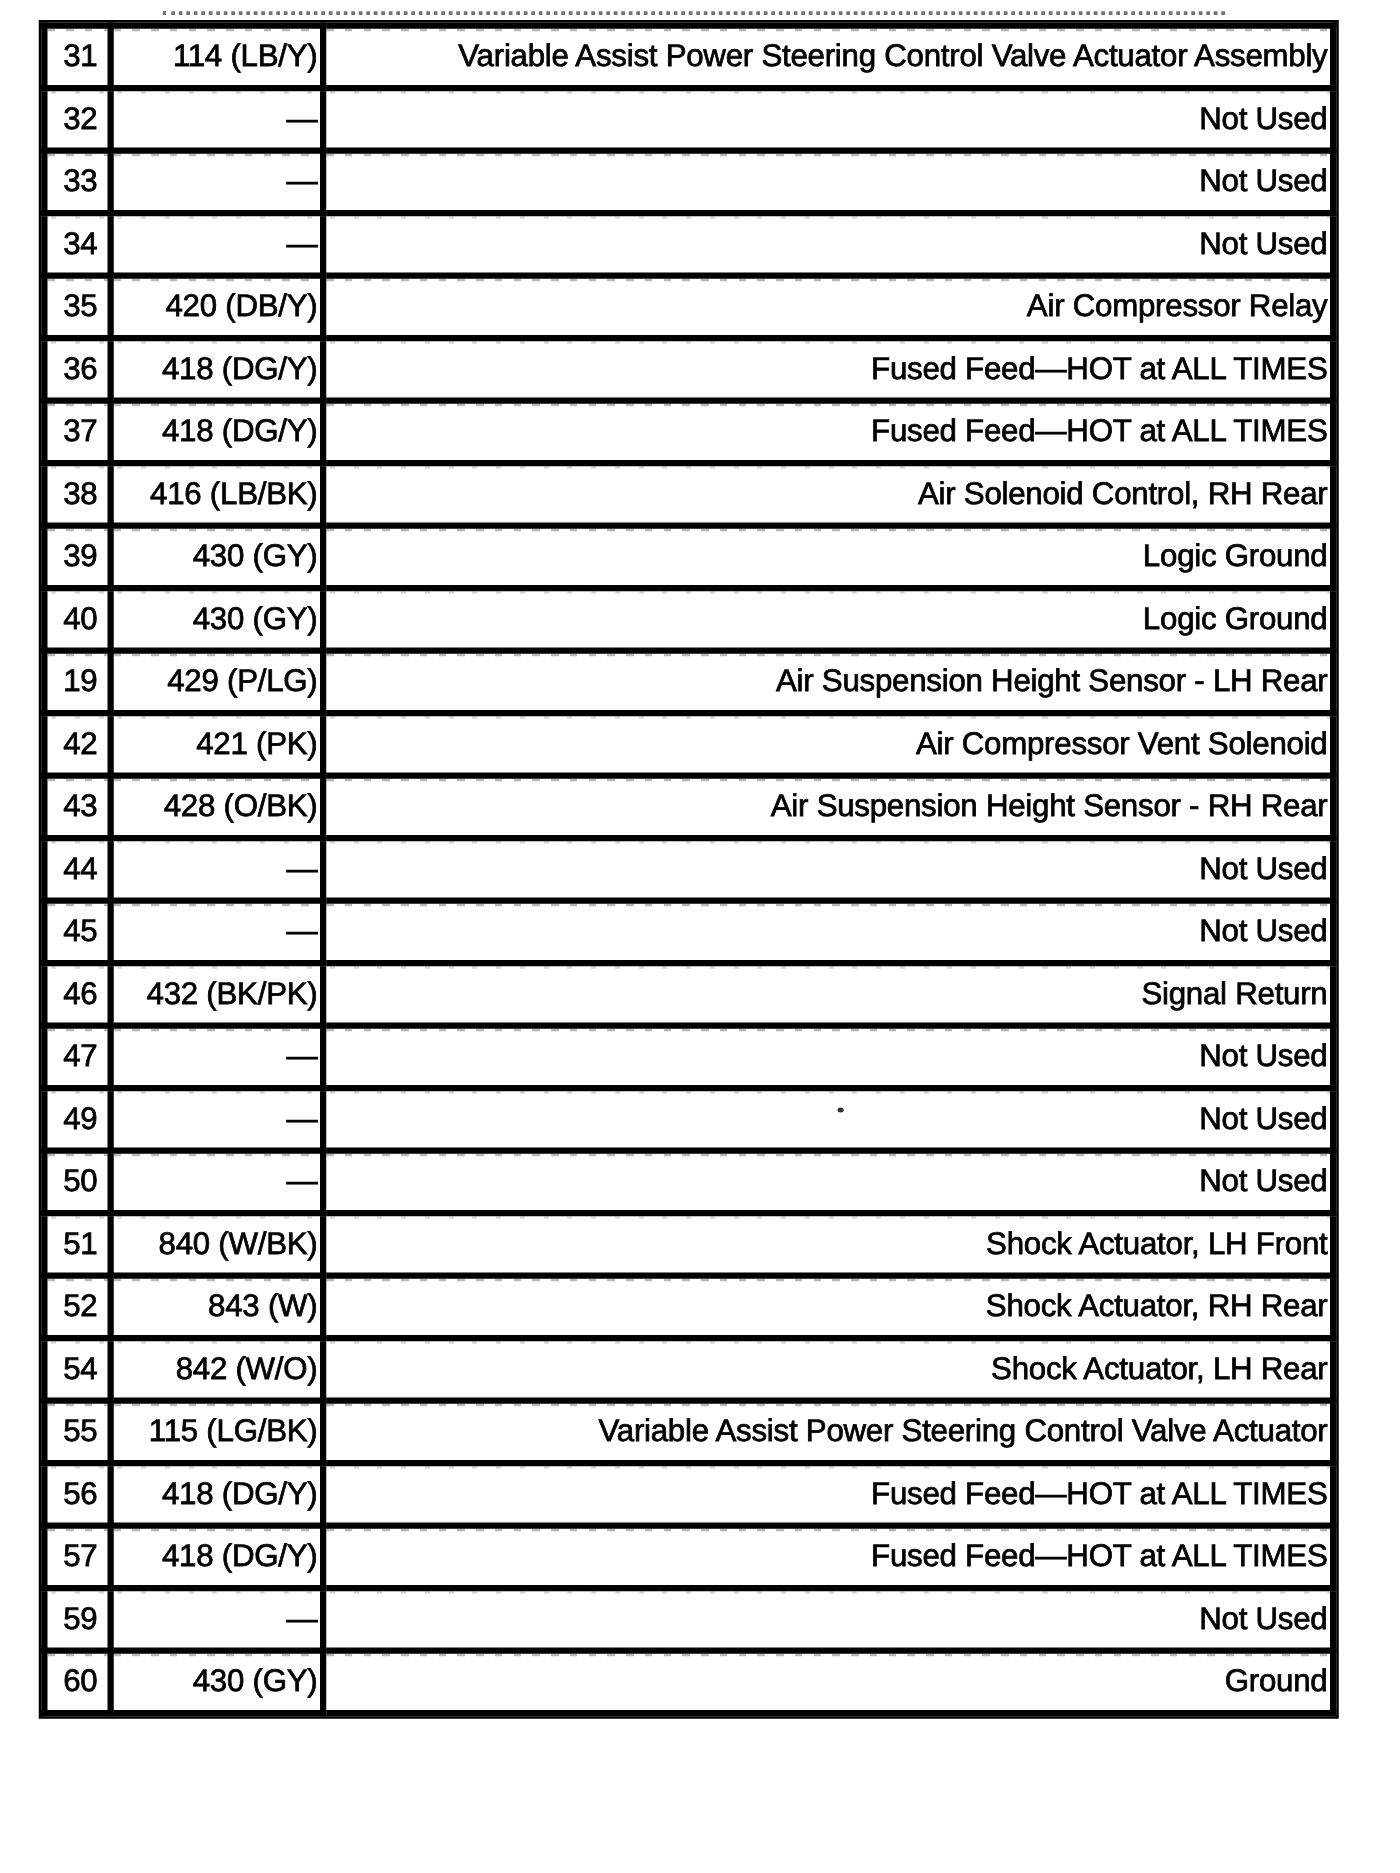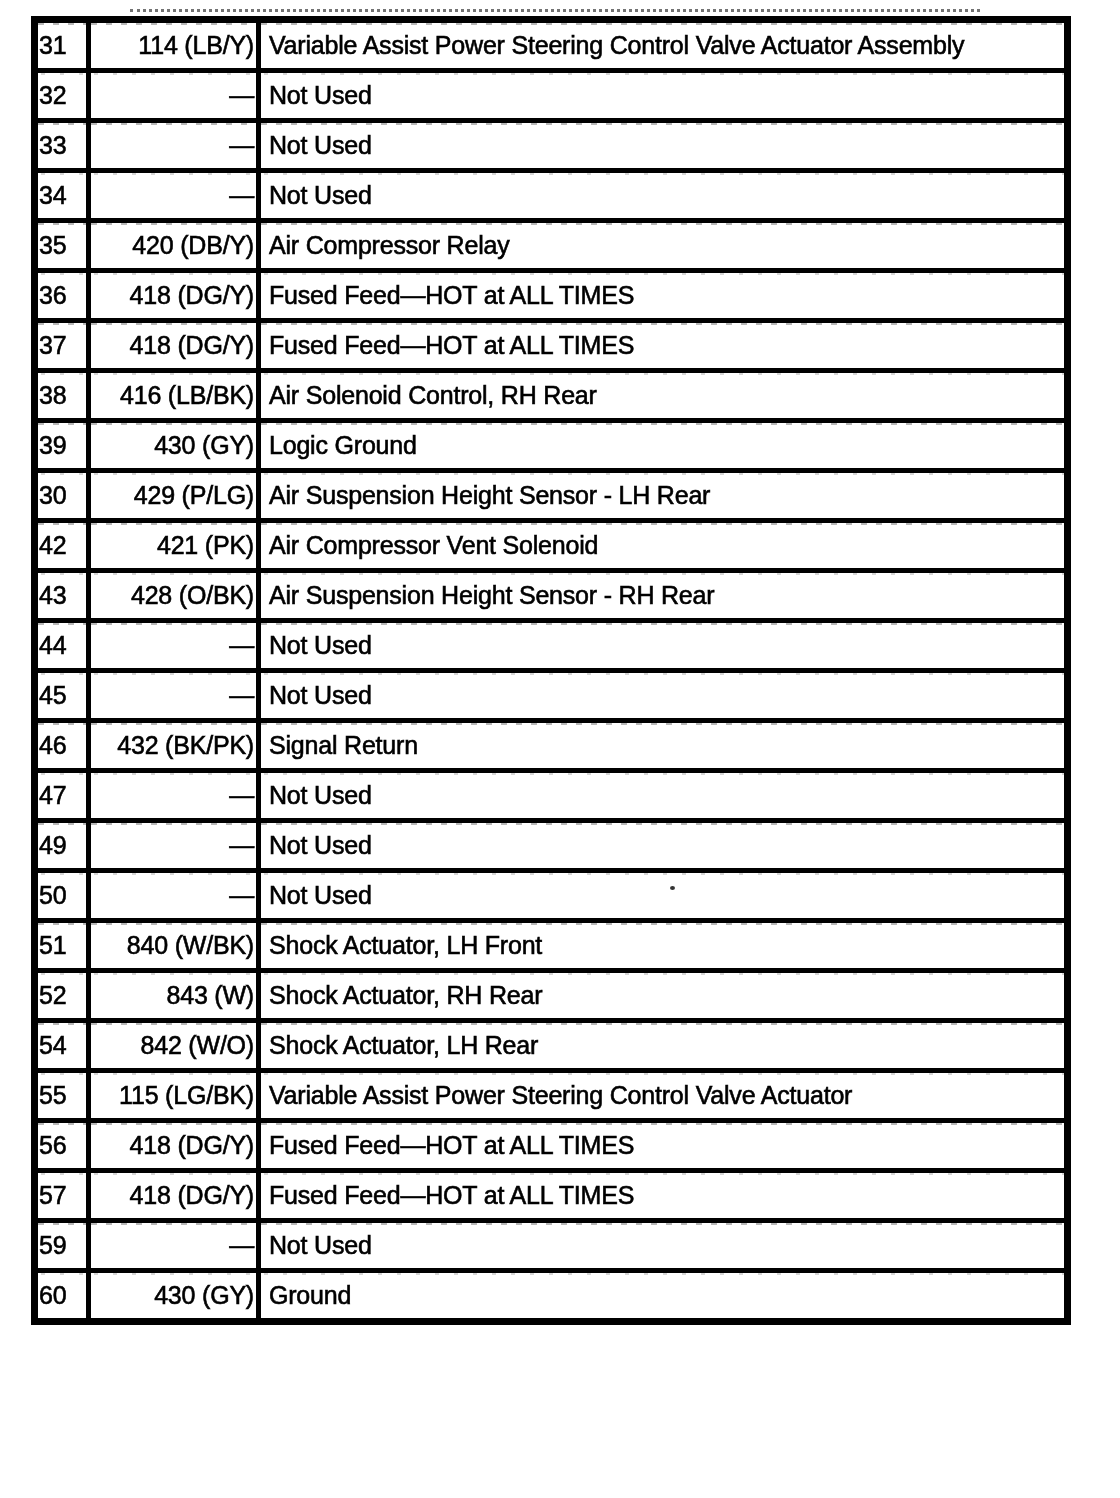--- a/index.html
+++ b/index.html
@@ -63,29 +63,29 @@
     background-image: repeating-linear-gradient(90deg, rgba(0,0,0,0.28) 0 6px, transparent 6px 15px);
     background-size: 100% 2px;
     background-repeat: no-repeat;
     background-position: 0 0;
   }
   table.pin-table tr:nth-child(even) td {
     background-image: repeating-linear-gradient(90deg, rgba(0,0,0,0.16) 0 4px, transparent 4px 19px);
     background-position: 3px 0;
   }
   td.pin-cell {
-    text-align: left;
+    text-align: right;
     padding-right: 8px;
   }
   td.circuit-cell {
     text-align: right;
     padding: 0 2px;
   }
   td.desc-cell {
-    text-align: left;
+    text-align: right;
     padding-left: 8px;
     padding-right: 2px;
   }
 </style>
 </head>
 <body>
 
 <div class="page">
   <div class="top-noise"></div>
   <div class="table-wrap">
@@ -135,21 +135,26 @@
     <td class="pin-cell">38</td>
     <td class="circuit-cell">416 (LB/BK)</td>
     <td class="desc-cell">Air Solenoid Control, RH Rear</td>
   </tr>
           <tr>
     <td class="pin-cell">39</td>
     <td class="circuit-cell">430 (GY)</td>
     <td class="desc-cell">Logic Ground</td>
   </tr>
           <tr>
-    <td class="pin-cell">30</td>
+    <td class="pin-cell">40</td>
+    <td class="circuit-cell">430 (GY)</td>
+    <td class="desc-cell">Logic Ground</td>
+  </tr>
+          <tr>
+    <td class="pin-cell">19</td>
     <td class="circuit-cell">429 (P/LG)</td>
     <td class="desc-cell">Air Suspension Height Sensor - LH Rear</td>
   </tr>
           <tr>
     <td class="pin-cell">42</td>
     <td class="circuit-cell">421 (PK)</td>
     <td class="desc-cell">Air Compressor Vent Solenoid</td>
   </tr>
           <tr>
     <td class="pin-cell">43</td>

